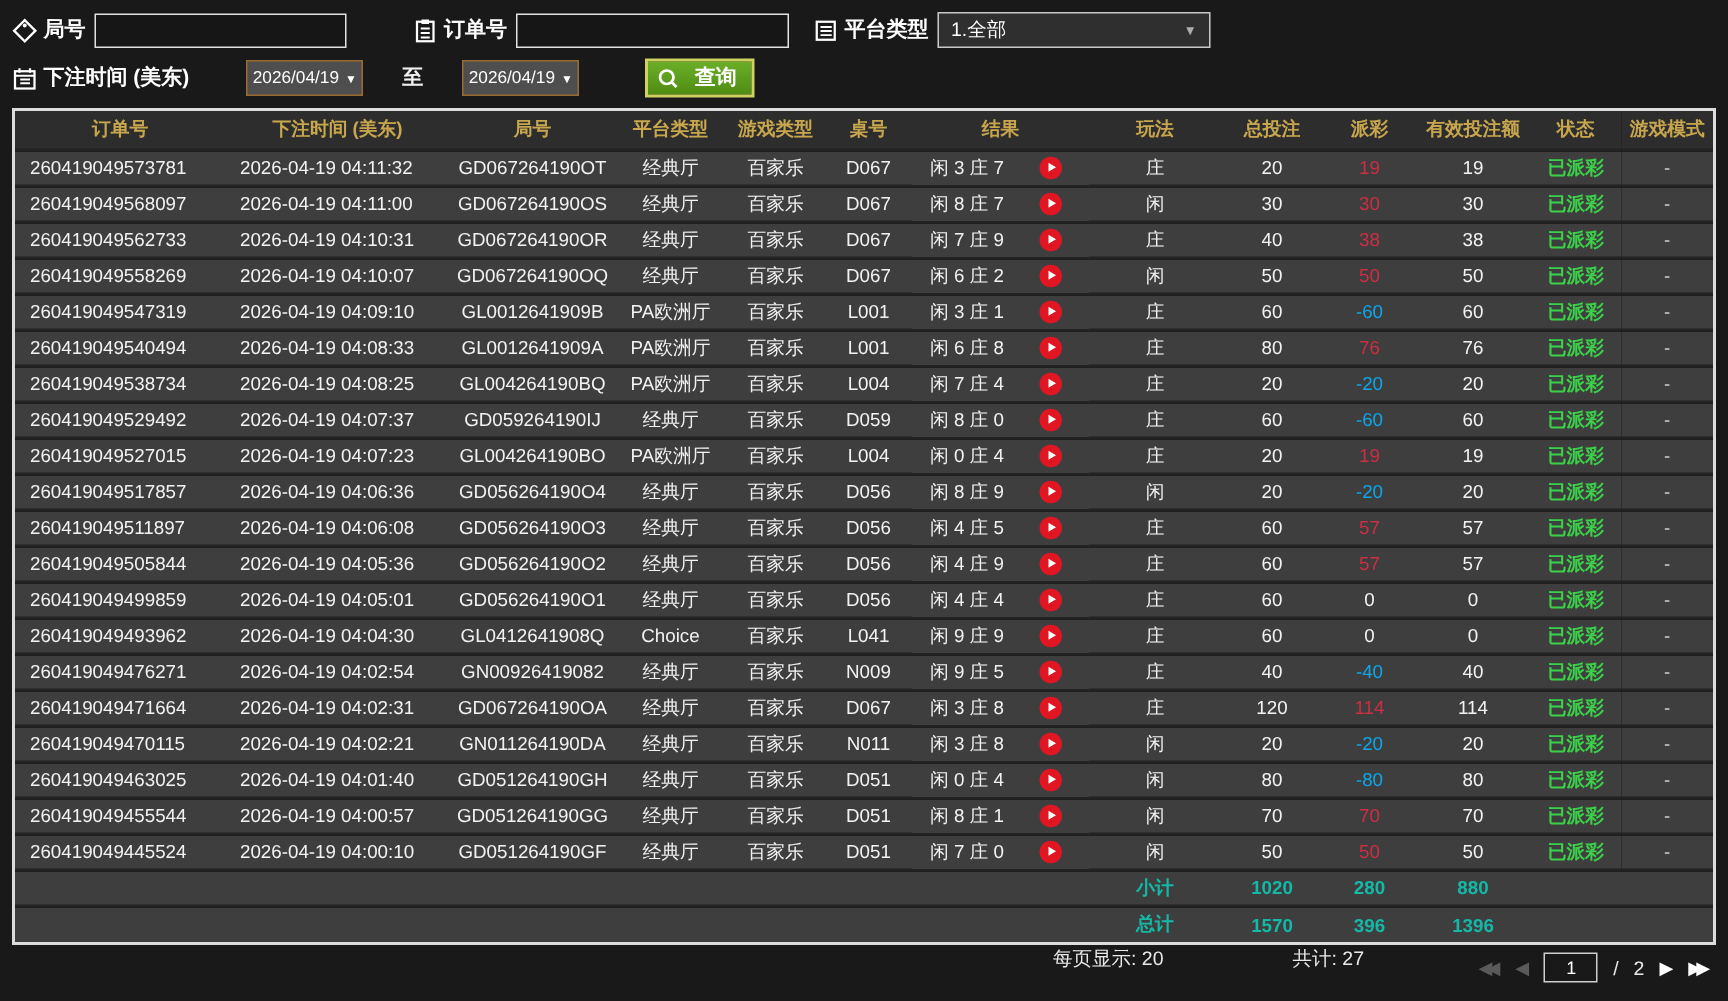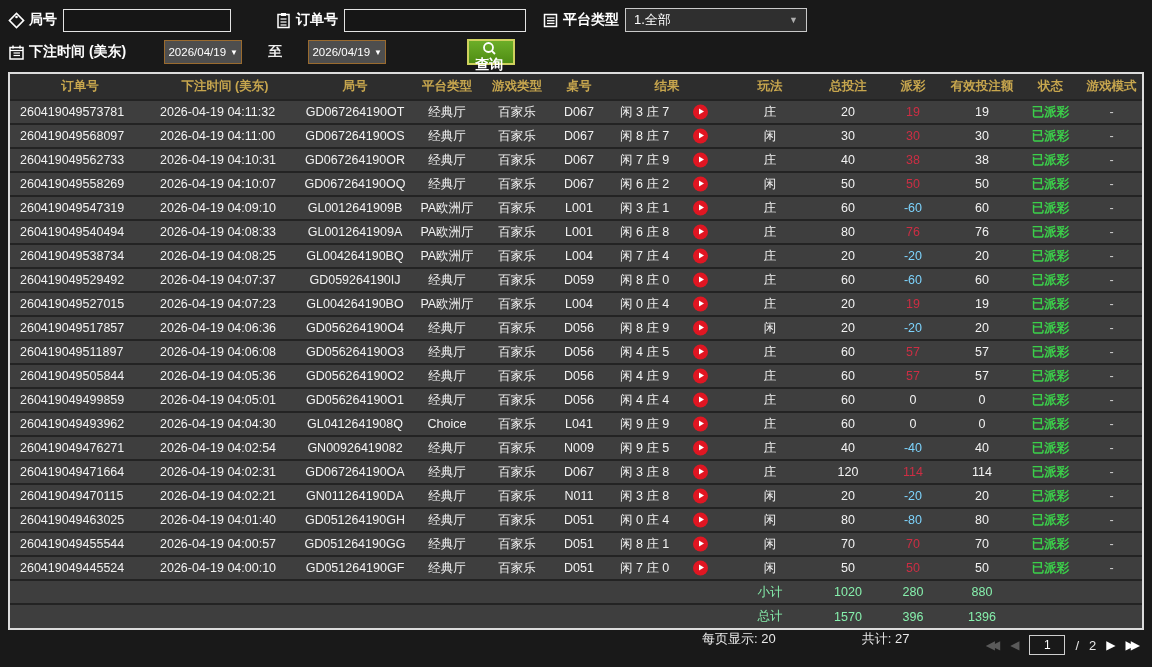--- a/index.html
+++ b/index.html
@@ -26,24 +26,24 @@
   }
   .dropdown .caret { font-size:9px; color:#aeaeae; }
   .datebox {
     width:78px; height:24px; background:#4e4e4e; border:1px solid #9a6b2f;
     display:flex; align-items:center; justify-content:center; gap:4px;
     font-size:11.5px; color:#fff; cursor:pointer;text-align:center;
   }
   .datebox .caret { font-size:8px; color:#fff; }
   .to-label { font-size:14px; font-weight:bold; margin:0 26px; }
   .query-btn {
-    margin-left:81px; height:26px; padding:0 10px 0 6px;
+    margin-left:44px; height:26px; padding:0 10px 0 6px;
     background:linear-gradient(#6cae28,#4f8d14); border:2px solid #cfd15e;
     color:#fff; font-size:14px; font-weight:bold;
-    display:flex; align-items:center; gap:0; cursor:pointer;flex-direction:column;
+    display:flex; align-items:center; gap:10px; cursor:pointer;
   }
   .g1 { margin-left:0; }
   .g2 { margin-left:44px; }
   .g3 { margin-left:16px; }
   .date-gap { margin-left:32px; }
 
   
   .table-wrap { margin:2px 8px 0 8px; border:2px solid #dcdcdc; background:#1c1c1c; }
   table { width:100%; border-collapse:collapse; table-layout:fixed; }
   th {
@@ -60,25 +60,25 @@
   .play-icon {
     position:absolute; right:18px; top:50%; transform:translateY(-50%);
     width:15px; height:15px; border-radius:50%; background:#e01622;
     display:inline-block; cursor:pointer;
   }
   .play-icon::after {
     content:""; position:absolute; left:6px; top:4px;
     border-left:5px solid #fff; border-top:3.5px solid transparent; border-bottom:3.5px solid transparent;
   }
   td.pos { color:#cc2e44; }
-  td.neg { color:#7dd3fc; }
+  td.neg { color:#0ea5e9; }
   td.zero { color:#f2f2f2; }
   td.status-paid { color:#3bcf4a;font-weight:bold; }
   td.mode { color:#cfcfcf; }
-  tr.sumrow td { color:#86efac; font-weight:normal; }
+  tr.sumrow td { color:#14b8a6; font-weight:bold; }
 
   
   .footer { display:flex; height:30px; padding:0 12px; font-size:13px; color:#e8e8e8; }
   .per-page { margin-left:690px; }
   .total-count { margin-left:86px; }
   .pager { margin-left:auto; display:flex; align-items:center; gap:10px; }
   .pg { font-size:12px; cursor:pointer; line-height:1; }
   .pg.dbl { letter-spacing:-4px; padding-right:4px; }
   .pg.disabled { color:#5a5a5a; cursor:default; }
   .pg.enabled { color:#fff; }

